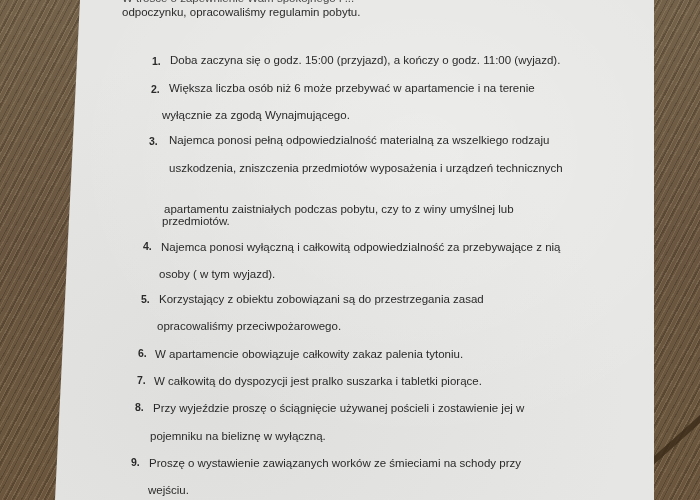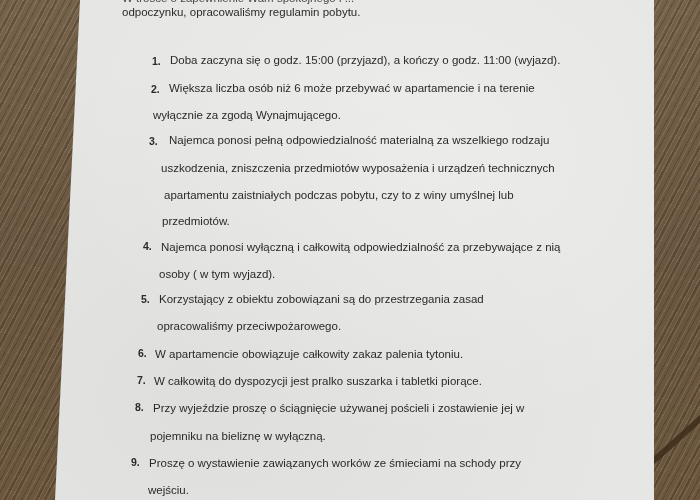--- a/index.html
+++ b/index.html
@@ -64,28 +64,28 @@
   <div class="intro-line second">odpoczynku, opracowaliśmy regulamin pobytu.</div>
 
   <div>
     <span class="rule num" style="left:152px;top:55px;font-weight:bold;font-size:10.5px">1.</span>
     <span class="rule" style="left:170px;top:54px">Doba zaczyna się o godz. 15:00 (przyjazd), a kończy o godz. 11:00 (wyjazd).</span>
   </div>
 
   <div>
     <span class="rule" style="left:151px;top:83px;font-weight:bold;font-size:10.5px">2.</span>
     <span class="rule" style="left:169px;top:82px">Większa liczba osób niż 6 może przebywać w apartamencie i na terenie</span>
-    <span class="rule" style="left:153px;top:109px">wyłącznie za zgodą Wynajmującego.</span>
+    <span class="rule" style="left:162px;top:109px">wyłącznie za zgodą Wynajmującego.</span>
   </div>
 
   <div>
     <span class="rule" style="left:149px;top:135px;font-weight:bold;font-size:10.5px">3.</span>
     <span class="rule" style="left:169px;top:134px">Najemca ponosi pełną odpowiedzialność materialną za wszelkiego rodzaju</span>
-    <span class="rule" style="left:161px;top:162px">uszkodzenia, zniszczenia przedmiotów wyposażenia i urządzeń technicznych</span>
-    <span class="rule" style="left:164px;top:189px">apartamentu zaistniałych podczas pobytu, czy to z winy umyślnej lub</span>
+    <span class="rule" style="left:169px;top:162px">uszkodzenia, zniszczenia przedmiotów wyposażenia i urządzeń technicznych</span>
+    <span class="rule" style="left:164px;top:203px">apartamentu zaistniałych podczas pobytu, czy to z winy umyślnej lub</span>
     <span class="rule" style="left:162px;top:215px">przedmiotów.</span>
   </div>
 
   <div>
     <span class="rule" style="left:143px;top:240px;font-weight:bold;font-size:10.5px">4.</span>
     <span class="rule" style="left:161px;top:241px">Najemca ponosi wyłączną i całkowitą odpowiedzialność za przebywające z nią</span>
     <span class="rule" style="left:159px;top:268px">osoby ( w tym wyjazd).</span>
   </div>
 
   <div>

